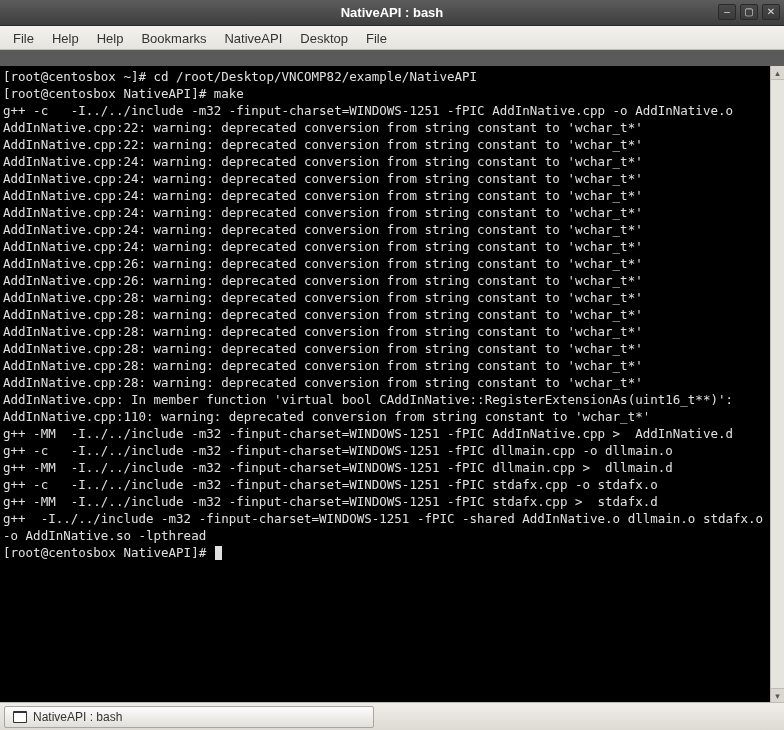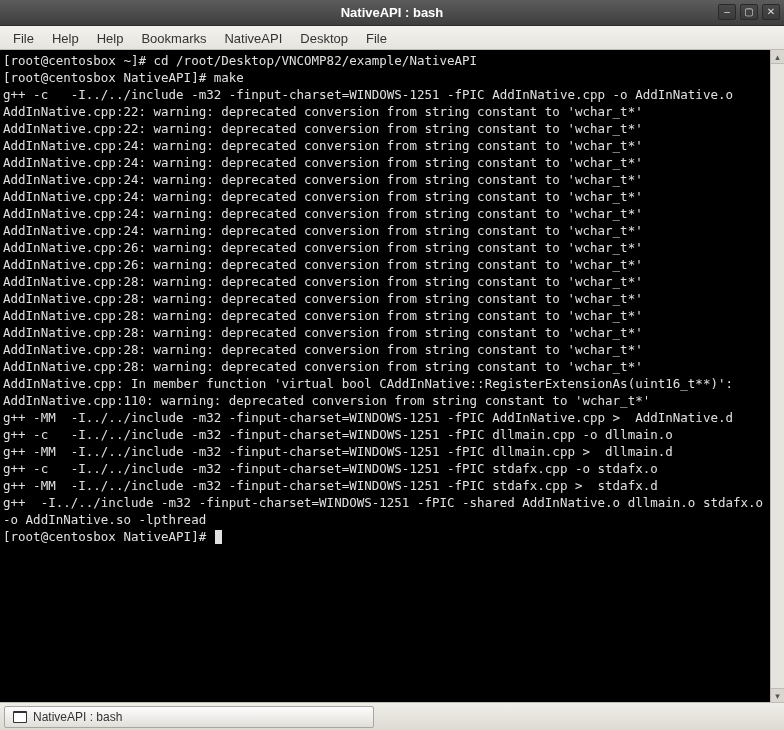--- a/index.html
+++ b/index.html
@@ -85,20 +85,21 @@
   }
   .scrollbar {
     width: 14px;
     background: #e6e4de;
     border-left: 1px solid #bdbbb6;
   }
   .terminal-wrap {
     flex: 1;
     display: flex;
     min-height: 0;
+    margin-top: 16px;
   }
   .taskbar {
     height: 28px;
     background: linear-gradient(to bottom, #f0eee8 0%, #dcdad3 100%);
     border-top: 1px solid #bdbbb6;
     display: flex;
     align-items: center;
     padding: 0 4px;
   }
   .task-button {

